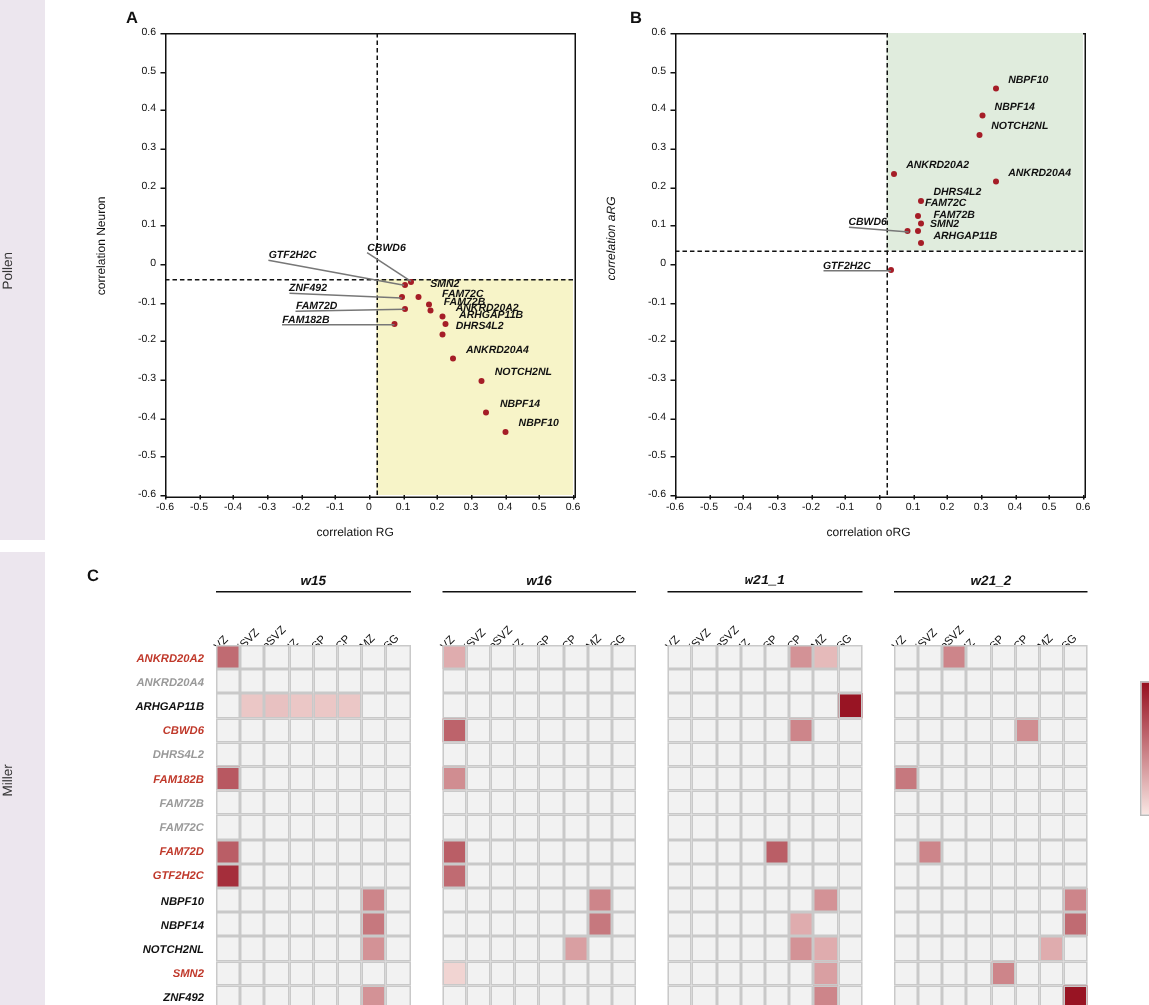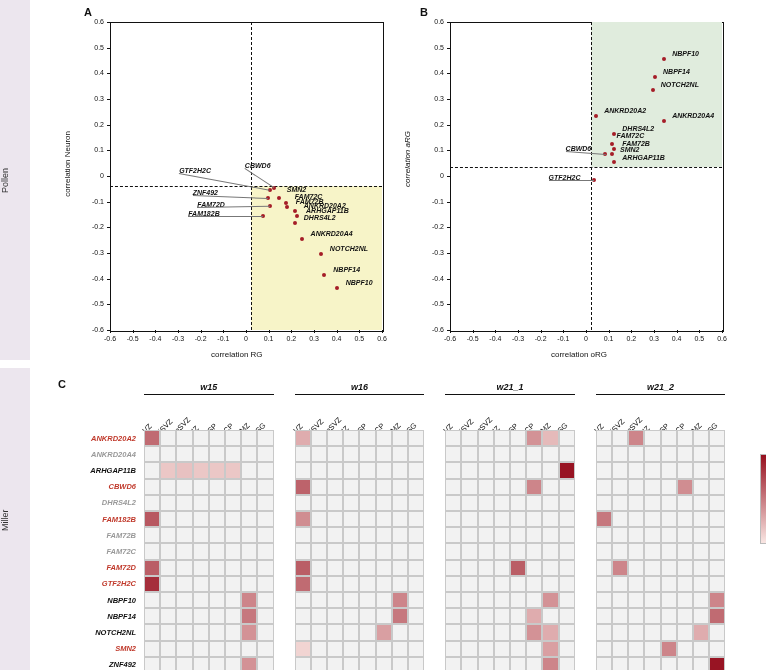--- a/index.html
+++ b/index.html
@@ -497,21 +497,21 @@
     <div class="cell" style="left: 374px; top: 258.6px; width: 16.2px; height: 16.2px; background: rgb(242, 242, 242);"></div>
     <div class="cell" style="left: 260.6px; top: 274.8px; width: 16.2px; height: 16.2px; background: rgb(242, 242, 242);"></div>
     <div class="cell" style="left: 276.8px; top: 274.8px; width: 16.2px; height: 16.2px; background: rgb(242, 242, 242);"></div>
     <div class="cell" style="left: 293px; top: 274.8px; width: 16.2px; height: 16.2px; background: rgb(242, 242, 242);"></div>
     <div class="cell" style="left: 309.2px; top: 274.8px; width: 16.2px; height: 16.2px; background: rgb(242, 242, 242);"></div>
     <div class="cell" style="left: 325.4px; top: 274.8px; width: 16.2px; height: 16.2px; background: rgb(242, 242, 242);"></div>
     <div class="cell" style="left: 341.6px; top: 274.8px; width: 16.2px; height: 16.2px; background: rgb(242, 242, 242);"></div>
     <div class="cell" style="left: 357.8px; top: 274.8px; width: 16.2px; height: 16.2px; background: rgb(242, 242, 242);"></div>
     <div class="cell" style="left: 374px; top: 274.8px; width: 16.2px; height: 16.2px; background: rgb(242, 242, 242);"></div>
     <div class="hm-title-rule" style="left: 411.2px; top: 12px; width: 129.6px;"></div>
-    <div class="hm-title" style="left: 411.2px; top: 0px; width: 129.6px;">w21_1</div>
+    <div class="hm-title" style="left: 411.2px; top: 0px; width: 129.6px; font-family: Liberation Mono, monospace;">w21_1</div>
     <div class="hm-col-label" style="left: 414.2px; top: 44px;">VZ</div>
     <div class="hm-col-label" style="left: 430.4px; top: 44px;">iSVZ</div>
     <div class="hm-col-label" style="left: 446.6px; top: 44px;">oSVZ</div>
     <div class="hm-col-label" style="left: 462.8px; top: 44px;">IZ</div>
     <div class="hm-col-label" style="left: 479px; top: 44px;">SP</div>
     <div class="hm-col-label" style="left: 495.2px; top: 44px;">CP</div>
     <div class="hm-col-label" style="left: 511.4px; top: 44px;">MZ</div>
     <div class="hm-col-label" style="left: 527.6px; top: 44px;">SG</div>
     <div class="cell" style="left: 411.2px; top: 48px; width: 16.2px; height: 16.2px; background: rgb(242, 242, 242);"></div>
     <div class="cell" style="left: 427.4px; top: 48px; width: 16.2px; height: 16.2px; background: rgb(242, 242, 242);"></div>

